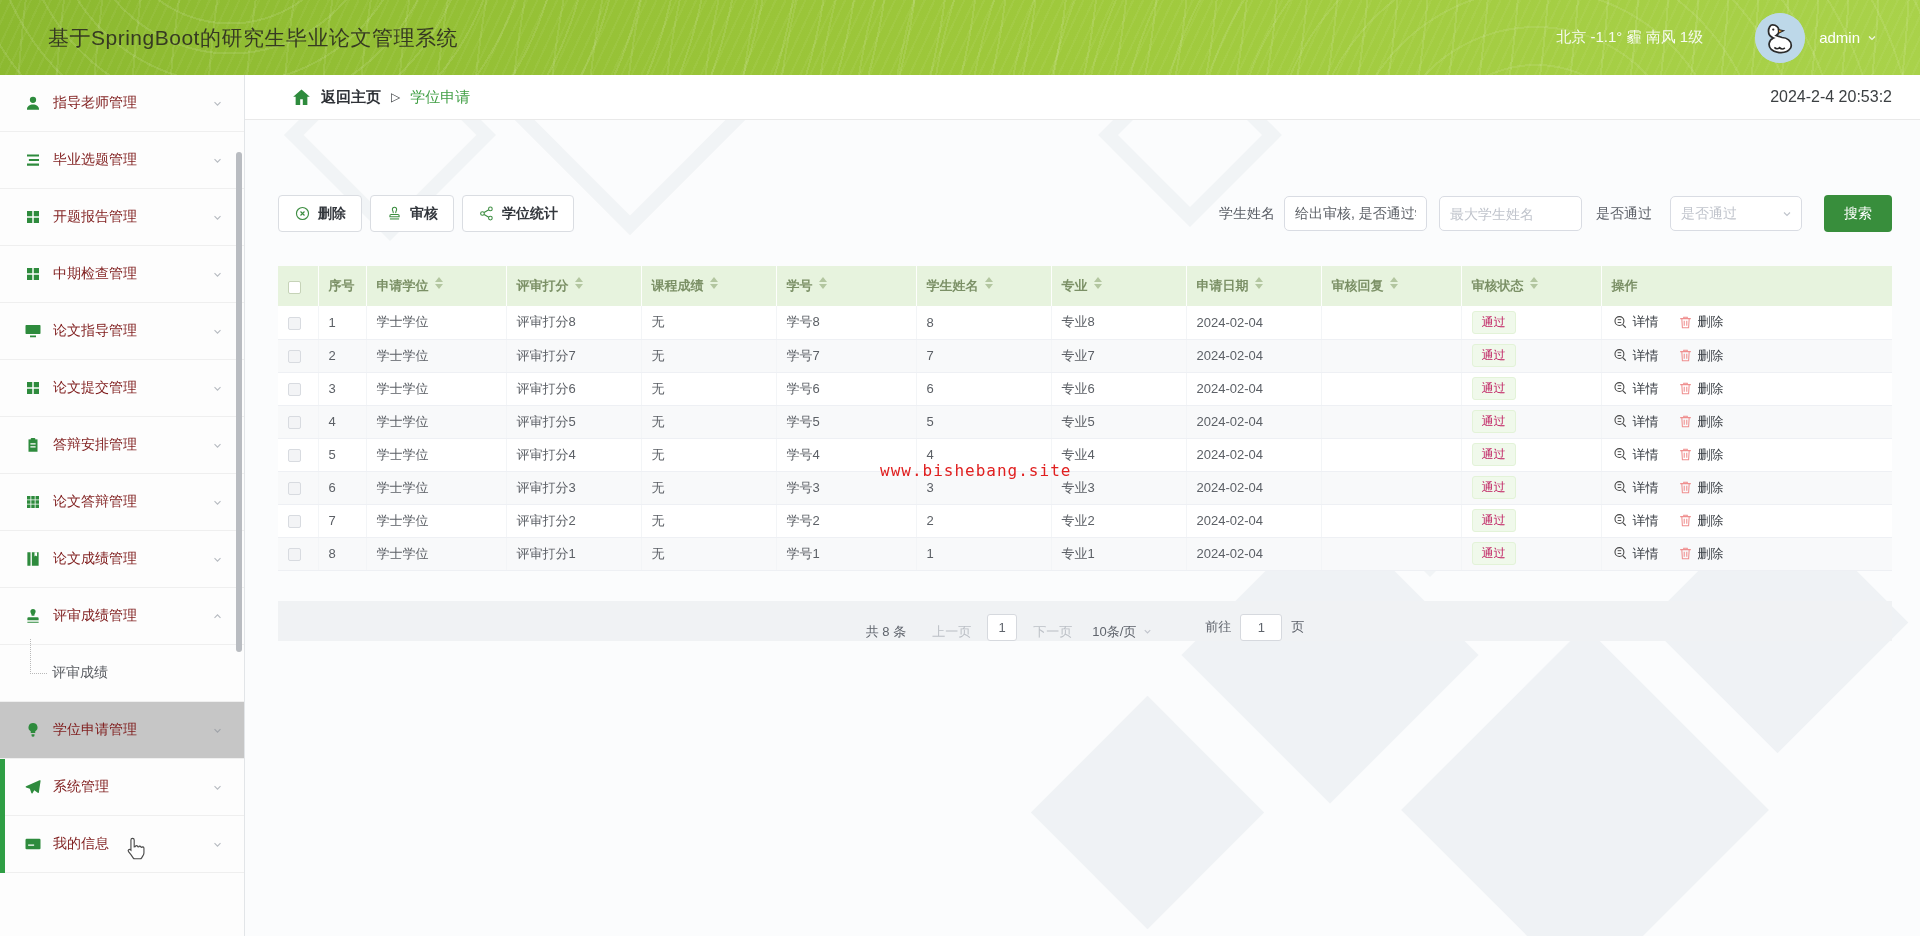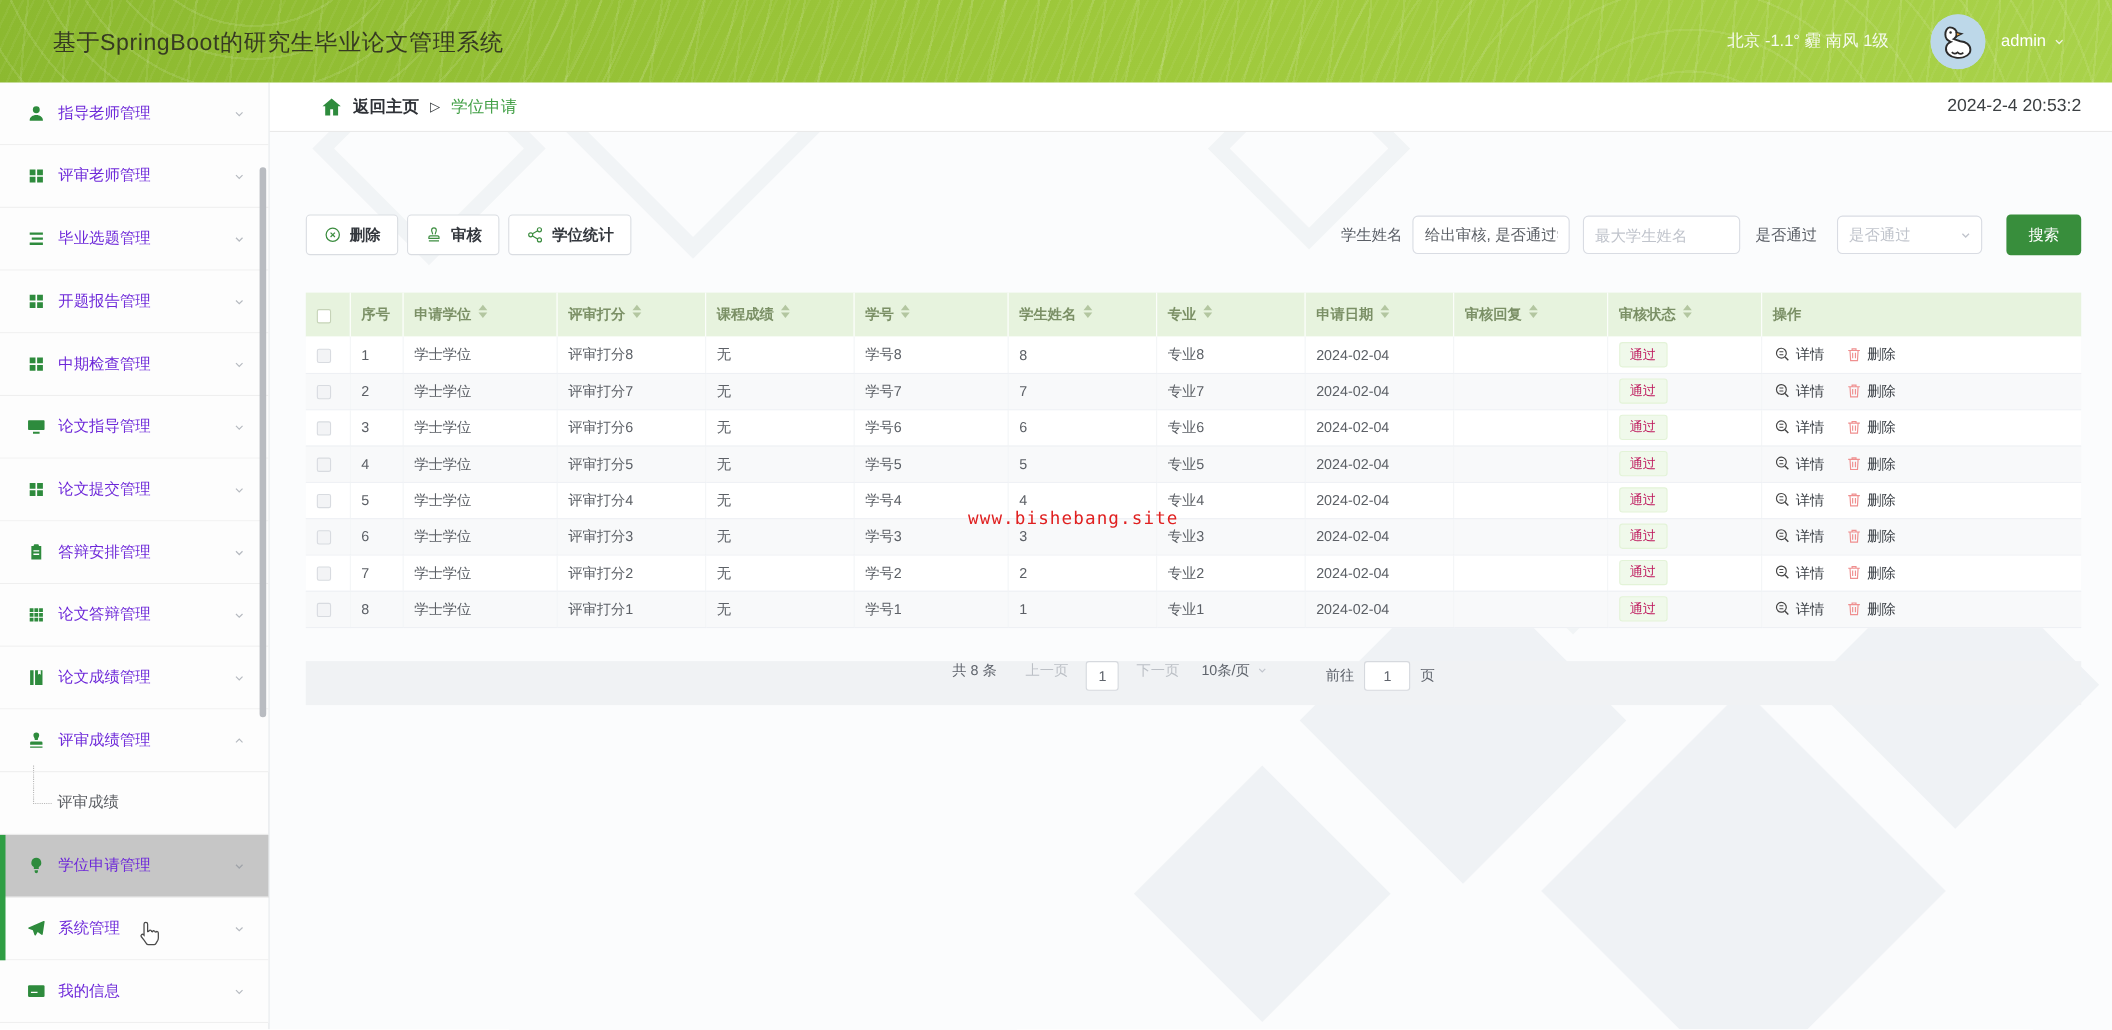--- a/index.html
+++ b/index.html
@@ -13,35 +13,35 @@
     padding:0 42px 0 48px;
     background-image:
       repeating-radial-gradient(circle at 12% -130%, rgba(255,255,255,.10) 0 2px, transparent 2px 30px),
       repeating-radial-gradient(circle at 80% 240%, rgba(255,255,255,.09) 0 2px, transparent 2px 38px),
       linear-gradient(100deg,#8cb930 0%,#9fc93c 55%,#a9d24a 100%);
   }
   .hdr::after{ content:""; position:absolute; inset:0;
     background:repeating-linear-gradient(115deg, rgba(255,255,255,.05) 0 2px, transparent 2px 9px); pointer-events:none;}
   .hdr-title { font-size:21px; color:#363a22; font-weight:500; letter-spacing:.5px; z-index:1;}
   .hdr-right { display:flex; align-items:center; z-index:1;}
-  .weather { color:#f6faef; font-size:15px; margin-right:38px; }
+  .weather { color:#f6faef; font-size:15px; margin-right:52px; }
   .avatar { width:50px; height:50px; border-radius:50%; overflow:hidden; background:#bdd8e9;
     display:flex; align-items:center; justify-content:center; }
   .username { color:#fff; font-size:15px; margin:0 6px 0 14px; }
   .hdr-chev { width:12px; height:12px; }
 
   
   .sidebar { position:absolute; top:75px; left:0; width:245px; bottom:0; background:#fdfdfd;
     border-right:1px solid #e2e5e8; z-index:5; }
   .menu-item { position:relative; height:57px; display:flex; align-items:center;
     padding-left:24px; border-bottom:1px solid #efefef; background:#fdfdfd; cursor:pointer; }
   .menu-item.active { background:#c6c6c6; }
   .mi-icon { width:18px; height:18px; flex:0 0 18px; display:inline-flex; }
   .mi-icon svg { width:18px; height:18px; }
-  .mi-label { margin-left:11px; font-size:14px; color:#6d28d9; }
+  .mi-label { margin-left:11px; font-size:14px; color:#7f1d1d; }
   .chev { margin-left:auto; margin-right:20px; width:13px; height:13px; }
   .menu-sub { position:relative; height:57px; display:flex; align-items:center;
     padding-left:52px; border-bottom:1px solid #efefef; font-size:14px; color:#5b5e63; cursor:pointer;}
   .tree { position:absolute; left:30px; top:-6px; height:35px; width:17px;
     border-left:1px dotted #b9b9b9; border-bottom:1px dotted #b9b9b9; }
   .active-bar { position:absolute; left:0; top:684px; width:5px; height:114px; background:#2f9e44; z-index:6;}
   .scroll-thumb { position:absolute; right:2px; top:77px; width:6px; height:500px;
     border-radius:3px; background:#b9bcc1; }
 
   
@@ -98,21 +98,21 @@
   .cb { width:13px; height:13px; border:1px solid #d8dbe0; background:#f3f4f6; border-radius:2px;
     display:inline-block; vertical-align:middle; cursor:pointer;}
   .cb.hd { background:#fff; border-color:#c6d3b8; }
   .badge { display:inline-block; padding:2px 9px; background:#f0f9eb; color:#be185d;
     border:1px solid #e3f3d8; border-radius:3px; font-size:12px; }
   .acts { display:flex; align-items:center; gap:18px; }
   .act { display:inline-flex; align-items:center; gap:4px; font-size:13px; color:#3a3f45; cursor:pointer;}
   .act svg { width:17px; height:17px; }
 
   
-  .pagination { margin-top:30px; height:40px; background:#f0f2f4; display:flex; align-items:flex-start;
+  .pagination { margin-top:30px; height:40px; background:#f0f2f4; display:flex; align-items:flex-end;
     justify-content:center; font-size:13px; color:#5f646c; }
   .pg-total { margin-right:26px; }
   .pg-btn { color:#bcc0c6; cursor:pointer; }
   .pg-page { width:30px; height:27px; background:#fff; border:1px solid #d6d9de; border-radius:3px;
     display:inline-flex; align-items:center; justify-content:center; margin:0 16px; cursor:pointer; }
   .pg-size { display:inline-flex; align-items:center; gap:6px; margin-left:20px; cursor:pointer; }
   .pg-size svg { width:11px; height:11px; }
   .pg-goto { display:inline-flex; align-items:center; margin-left:52px; }
   .pg-input { width:42px; height:27px; background:#fff; border:1px solid #d6d9de; border-radius:3px;
     display:inline-flex; align-items:center; justify-content:center; margin:0 9px; }
@@ -147,31 +147,20 @@
   </header>
 
   <aside class="sidebar">
     <div class="menu-item">
       <span class="mi-icon">
           <svg viewBox="0 0 24 24">
             <path fill="#2e8b3d" d="M12 12a4.2 4.2 0 10-4.2-4.2A4.2 4.2 0 0012 12zm0 2c-4.4 0-8 2.7-8 6v1h16v-1c0-3.3-3.6-6-8-6z"></path>
           </svg>
         </span>
       <span class="mi-label">指导老师管理</span>
-      <svg class="chev" viewBox="0 0 24 24">
-          <path d="M6.5 9.5L12 15l5.5-5.5" fill="none" stroke="#b6bac0" stroke-width="2"></path>
-        </svg>
-    </div>
-    <div class="menu-item">
-      <span class="mi-icon">
-          <svg viewBox="0 0 24 24">
-            <path fill="#2e8b3d" d="M4 4h7v7H4zM13 4h7v7h-7zM4 13h7v7H4zM13 13h7v7h-7z"></path>
-          </svg>
-        </span>
-      <span class="mi-label">评审老师管理</span>
       <svg class="chev" viewBox="0 0 24 24">
           <path d="M6.5 9.5L12 15l5.5-5.5" fill="none" stroke="#b6bac0" stroke-width="2"></path>
         </svg>
     </div>
     <div class="menu-item">
       <span class="mi-icon">
           <svg viewBox="0 0 24 24">
             <path fill="#2e8b3d" d="M4 4.5h16v2.8H4zM6.5 10.6h13.5v2.8H6.5zM4 16.7h16v2.8H4z"></path>
           </svg>
         </span>

